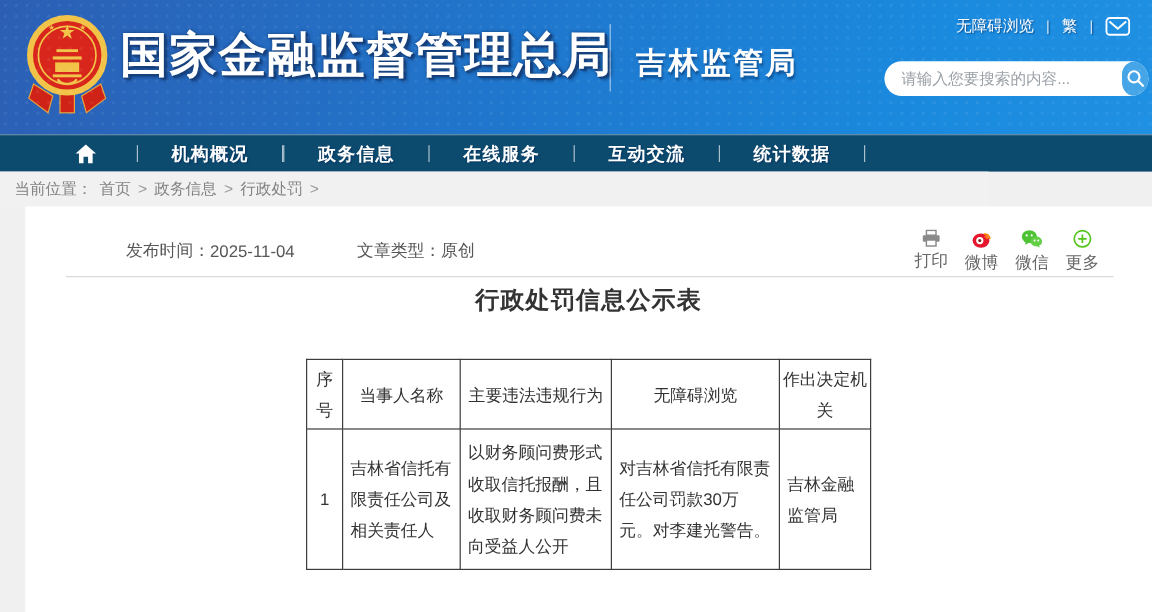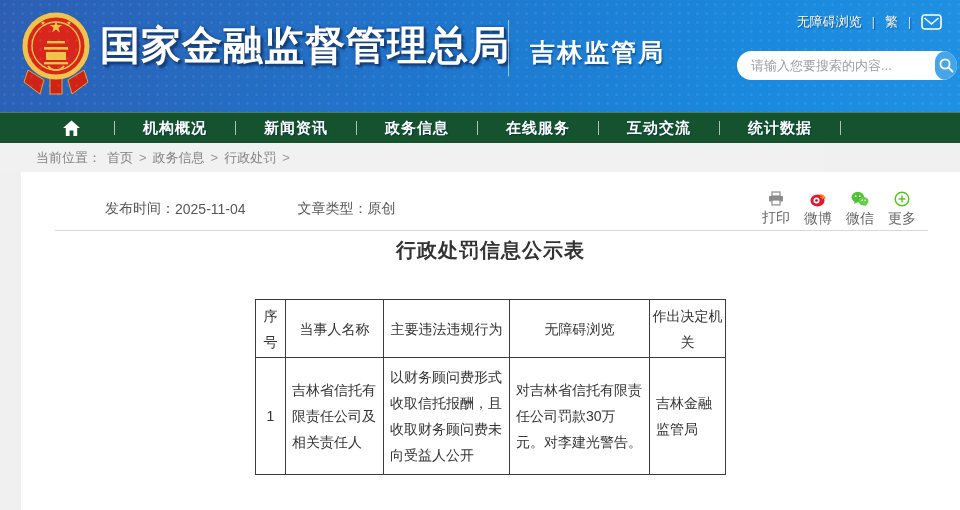--- a/index.html
+++ b/index.html
@@ -50,34 +50,34 @@
   }
   .search-input::placeholder{ color:#9aa0a6; }
   .search-btn{
     width:38px; height:29px; border:none; cursor:pointer;
     background:#45a5e6; border-radius:15px; display:flex; align-items:center; justify-content:center;
   }
 
   
   .nav{
     position:absolute; left:0; top:112px; width:960px; height:31px;
-    background:#14532d; border-top:1px solid rgba(255,255,255,.25);
+    background:#0c4a6e; border-top:1px solid rgba(255,255,255,.25);
     display:flex; align-items:center; padding-left:28px;
   }
   .nav-home{ width:86px; display:flex; justify-content:center; align-items:center; cursor:pointer; }
   .nav-item{
     width:120px; text-align:center; color:#fff; font-size:15px; font-weight:bold;
     cursor:pointer; text-shadow:1px 1px 1px rgba(0,30,80,.4); letter-spacing:1px;
   }
   .nav-sep{ width:1px; height:14px; background:rgba(255,255,255,.65); }
 
   
   .breadcrumb{
     position:absolute; left:0; top:143px; width:824px; height:29px;
-    background:#f1f1f1; display:flex; align-items:center; padding-left:36px;
+    background:#f1f1f1; display:flex; align-items:center; padding-left:12px;
     font-size:13px; color:#828282; gap:6px;text-align:right;
   }
   .breadcrumb a{ color:#828282; text-decoration:none; cursor:pointer; }
   .crumb-sep{ color:#999; }
 
   
   .gutter-left{ position:absolute; left:0; top:172px; width:21px; bottom:0; background:#f0f0f0; }
   .card{
     position:absolute; left:21px; top:172px; right:0; bottom:0; background:#fff;
   }
@@ -165,21 +165,20 @@
 
   <div class="nav">
     <div class="nav-home">
       <svg width="19" height="17" viewBox="0 0 19 17">
         <path d="M9.5 0.5 L18 8 H15.2 V16 H11.4 V10.6 H7.6 V16 H3.8 V8 H1 Z" fill="#fff"></path>
       </svg>
     </div>
     <div class="nav-sep"></div>
     <div class="nav-item">机构概况</div>
     <div class="nav-sep"></div>
-    <div class="nav-item">新闻资讯</div>
     <div class="nav-sep"></div>
     <div class="nav-item">政务信息</div>
     <div class="nav-sep"></div>
     <div class="nav-item">在线服务</div>
     <div class="nav-sep"></div>
     <div class="nav-item">互动交流</div>
     <div class="nav-sep"></div>
     <div class="nav-item">统计数据</div>
     <div class="nav-sep"></div>
   </div>

